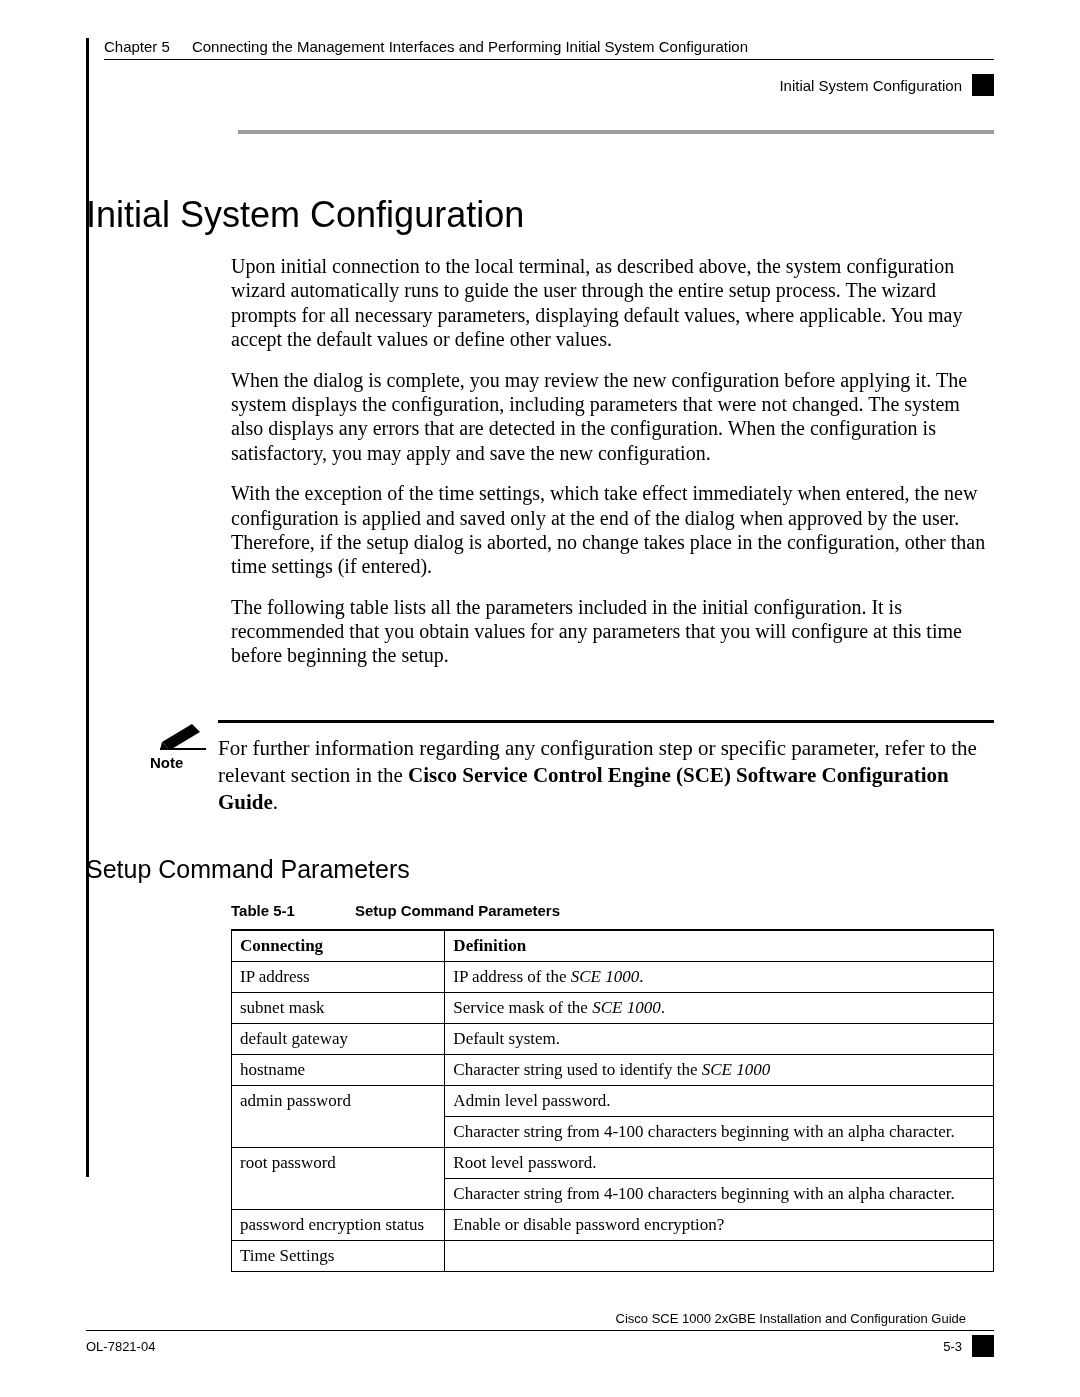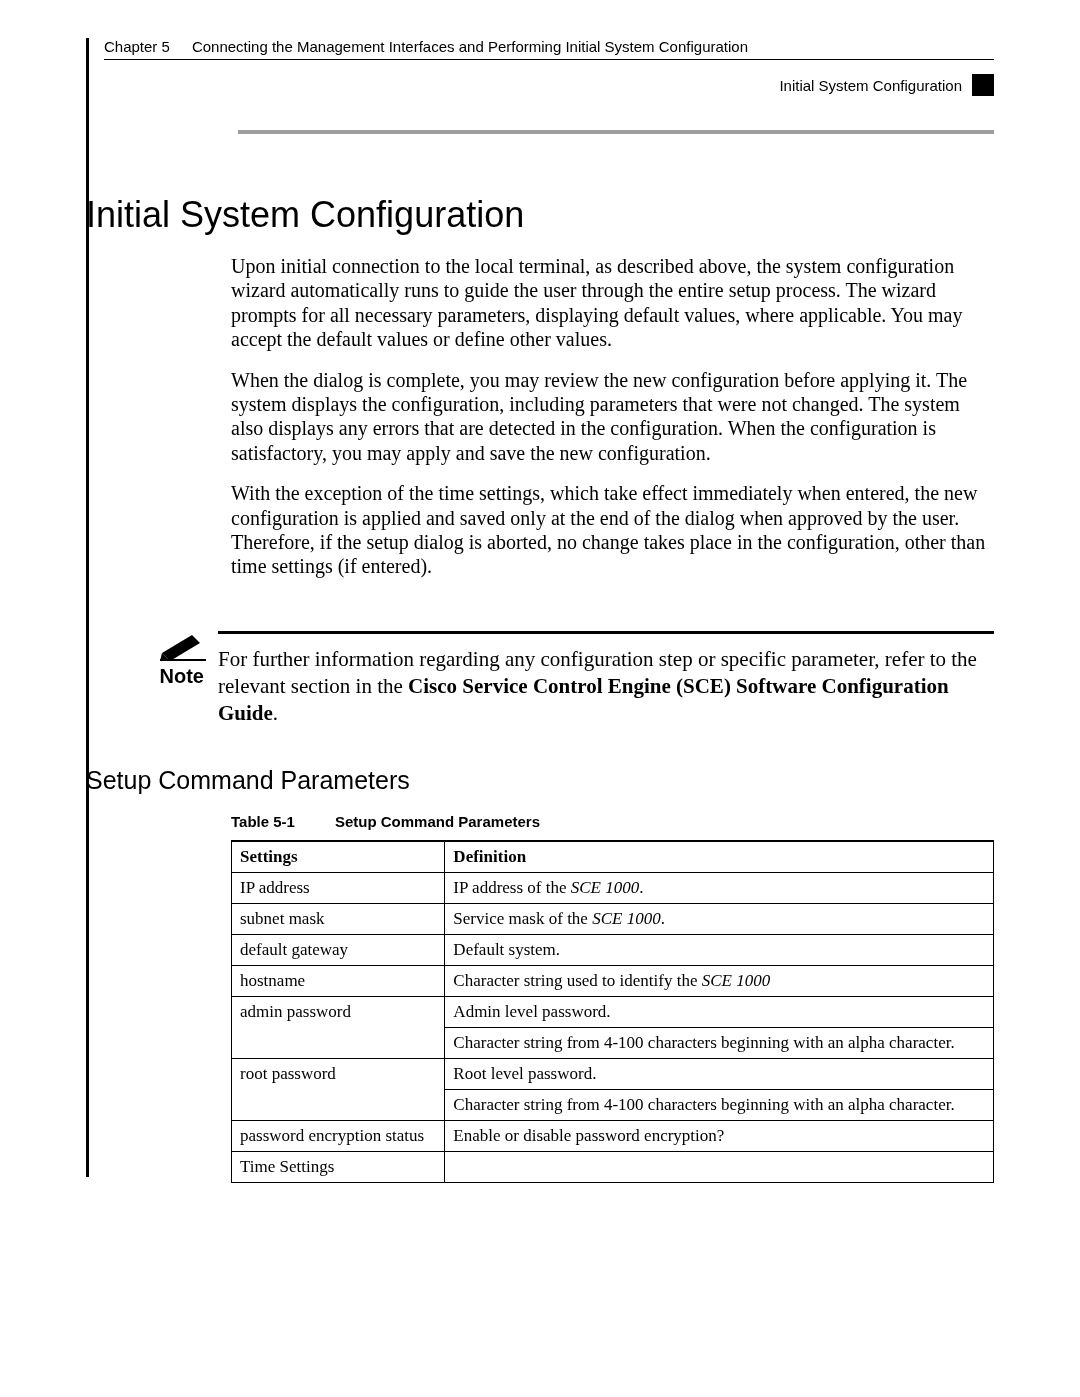--- a/index.html
+++ b/index.html
@@ -88,23 +88,22 @@
   }
   .note-rule-col {
     flex: 1;
   }
   .note-rule-top {
     height: 3px; background: #000; margin-bottom: 12px; margin-left:0;
   }
   .note-label {
     font-family: Arial, Helvetica, sans-serif;
     font-weight: 700;
-    font-size: 20px;
+    font-size: 15px;
     display:block;
-    text-align:right;
     padding-right: 14px;
   }
   .note-body {
     font-size: 21px;
     line-height: 1.3;
   }
   .note-rule-bottom {
     height: 0px; margin-top: 8px;
   }
   .h2 {
@@ -113,21 +112,21 @@
     font-weight: 400;
     margin: 30px 0 18px 0;
   }
   .table-area { margin-left: 145px; }
   .table-caption {
     font-family: Arial, Helvetica, sans-serif;
     font-weight: 700;
     font-size: 15px;
     margin: 0 0 10px 0;
     display: flex;
-    gap: 40px;
+    gap: 60px;
   }
   table.param {
     border-collapse: collapse;
     width: 100%;
     font-size: 17px;
   }
   table.param th, table.param td {
     border: 1px solid #000;
     padding: 5px 8px;
     text-align: left;
@@ -187,20 +186,21 @@
     </div>
     <div class="thick-rule"></div>
   </div>
 
   <h1 class="h1">Initial System Configuration</h1>
 
   <div class="body-col">
     <p>Upon initial connection to the local terminal, as described above, the system configuration wizard automatically runs to guide the user through the entire setup process. The wizard prompts for all necessary parameters, displaying default values, where applicable. You may accept the default values or define other values.</p>
     <p>When the dialog is complete, you may review the new configuration before applying it. The system displays the configuration, including parameters that were not changed. The system also displays any errors that are detected in the configuration. When the configuration is satisfactory, you may apply and save the new configuration.</p>
     <p>With the exception of the time settings, which take effect immediately when entered, the new configuration is applied and saved only at the end of the dialog when approved by the user. Therefore, if the setup dialog is aborted, no change takes place in the configuration, other than time settings (if entered).</p>
+    <p>The following table lists all the parameters included in the initial configuration. It is recommended that you obtain values for any parameters that you will configure at this time before beginning the setup.</p>
   </div>
 
   <div class="note-row">
     <div class="note-left">
       <div class="note-icon">
         <svg class="pencil-svg" viewBox="0 0 46 30" width="46" height="30">
           <polygon points="2,22 32,4 40,12 10,30" fill="#000"></polygon>
           <polygon points="2,22 10,30 0,30" fill="#000"></polygon>
           <rect x="0" y="28" width="46" height="2" fill="#000"></rect>
         </svg>
@@ -220,21 +220,21 @@
   <h2 class="h2">Setup Command Parameters</h2>
 
   <div class="table-area">
     <div class="table-caption">
       <span>Table 5-1</span>
       <span>Setup Command Parameters</span>
     </div>
     <table class="param">
       <thead>
         <tr>
-          <th style="width:28%;">Settings</th>
+          <th style="width:28%;">Connecting</th>
           <th>Definition</th>
         </tr>
       </thead>
       <tbody id="tbody">
           <tr>
             <td>IP address</td>
             <td><span>IP address of the </span><span class="sce-italic">SCE 1000</span><span>.</span></td>
           </tr>
           <tr>
             <td>subnet mask</td>
@@ -267,13 +267,23 @@
             <td><span>Enable or disable password encryption?</span></td>
           </tr>
           <tr>
             <td>Time Settings</td>
             <td><span></span></td>
           </tr>
         </tbody>
     </table>
   </div>
 
+  <div class="footer">
+    <div class="footer-line1">Cisco SCE 1000 2xGBE Installation and Configuration Guide</div>
+    <div class="footer-line2">
+      <span>OL-7821-04</span>
+      <span class="footer-right">
+        <span>5-3</span>
+        <span class="footer-black"></span>
+      </span>
+    </div>
+  </div>
 </div>
 
 </body></html>

